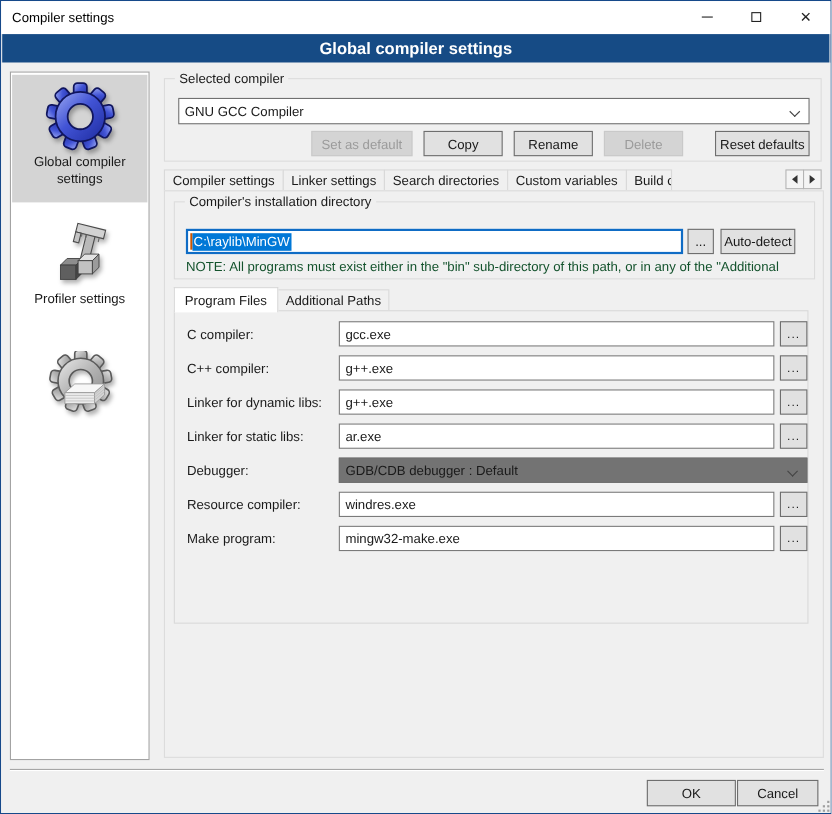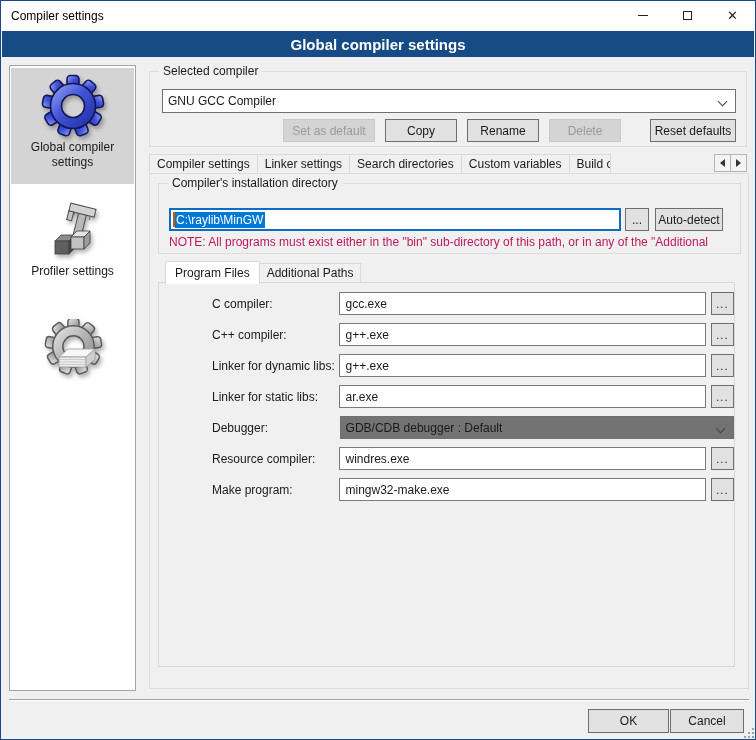--- a/index.html
+++ b/index.html
@@ -82,27 +82,27 @@
   .tabpage { position:absolute; left:148px; top:116px; width:600px; height:516px;
              background:#f0f0f0; border:1px solid #dcdcdc; }
 
   .gb-dir { left:8px; top:9px; width:583px; height:71px; }
   .path-input { position:absolute; left:10px; top:24px; width:452px; height:23px; background:#fff;
                 border:2px solid #0f6cc5; display:flex; align-items:center; padding-left:2px; }
   .caret { width:2px; height:15px; background:#cc5500; margin-right:0; }
   .sel-text { background:#0078d7; color:#fff; padding:1px 2px 1px 1px; font-size:12px; }
   .b-browse-dir { position:absolute; left:466px; top:24px; width:24px; height:23px; }
   .b-autodetect { position:absolute; left:496px; top:24px; width:68px; height:23px; }
-  .note { position:absolute; left:10px; top:51px; width:566px; color:#be185d; font-size:12px;
+  .note { position:absolute; left:10px; top:51px; width:566px; color:#14532d; font-size:12px;
           white-space:nowrap; overflow:hidden; }
 
   
-  .innerstrip { position:absolute; left:8px; top:86px; height:23px; display:flex; align-items:flex-end;margin-left:7px; }
-  .innerpanel { position:absolute; left:8px; top:108px; width:577px; height:385px;
-                border:1px solid #d9d9d9; background:#f0f0f0; padding-top:9px;padding-left:42px; }
+  .innerstrip { position:absolute; left:8px; top:86px; height:23px; display:flex; align-items:flex-end; }
+  .innerpanel { position:absolute; left:8px; top:108px; width:577px; height:285px;
+                border:1px solid #d9d9d9; background:#f0f0f0; padding-top:9px; }
 
   .frow { display:flex; align-items:center; height:23px; margin:0 0 8px 11px; }
   .frow .flabel { width:138px; font-size:12px; }
   .finput { width:396px; height:23px; background:#fff; border:1px solid #7a7a7a; display:flex;
             align-items:center; padding-left:5px; font-size:12px; }
   .fbrowse { width:25px; height:23px; margin-left:5px; font-size:11px; letter-spacing:1px; }
   .select { position:relative; width:426px; height:23px; background:#737373; border:1px solid #707070;
             display:flex; align-items:center; padding-left:5px; font-size:12px; }
 
   

